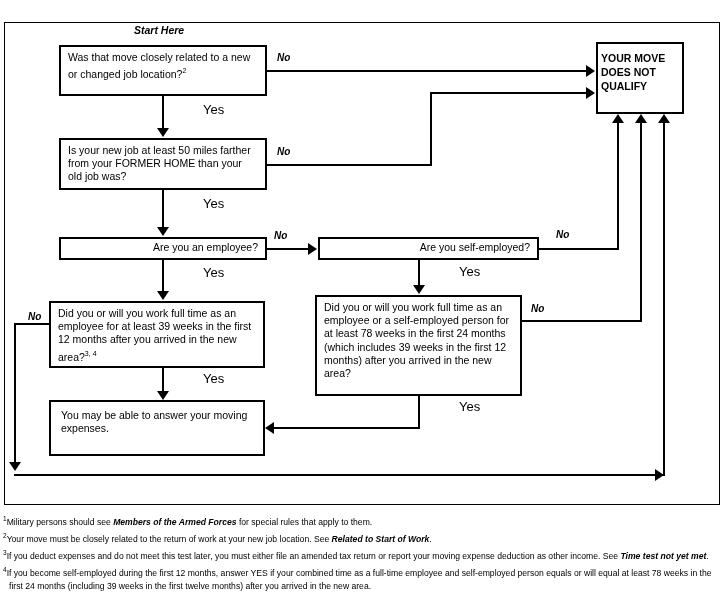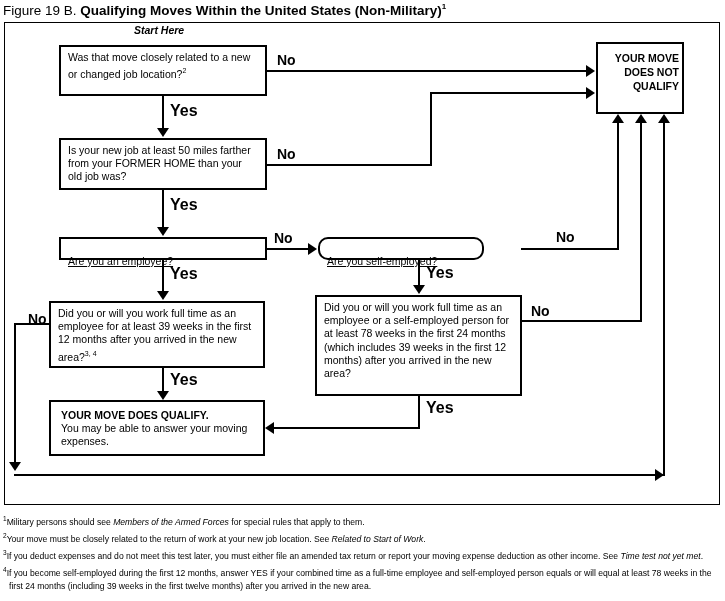--- a/index.html
+++ b/index.html
@@ -77,54 +77,55 @@
   }
   .node sup {
     font-size: 7px;
     vertical-align: super;
   }
 
   
   #box-q1   { left: 59px;  top: 45px;  width: 208px; height: 51px; }
   #box-q2   { left: 59px;  top: 138px; width: 208px; height: 52px; }
   #box-q3   { left: 59px;  top: 237px; width: 208px; height: 23px; }
-  #box-q4   { left: 318px; top: 237px; width: 166px; height: 23px; border-radius: 10px; }
+  #box-q4   { left: 318px; top: 237px; width: 221px; height: 23px; }
   #box-q5   { left: 49px;  top: 301px; width: 216px; height: 67px; }
   #box-q6   { left: 315px; top: 295px; width: 207px; height: 101px; }
   #box-qual { left: 49px;  top: 400px; width: 216px; height: 56px; }
   #box-dnq  { left: 596px; top: 42px;  width: 88px;  height: 72px; }
 
-  #box-q3 .txt, #box-q4 .txt { padding-top: 16px; text-align: left; text-decoration: underline; }
+  #box-q3 .txt, #box-q4 .txt { padding-top: 2px; text-align: right; }
   #box-qual .txt { padding: 7px 10px; }
   #box-qual .head { font-weight: bold; display: block; }
   #box-dnq .txt {
-    text-align: right;
+    text-align: left;
     font-weight: bold;
     font-size: 10.5px;
     line-height: 14px;
     padding: 7px 3px;
   }
 
   
   .h, .v {
     position: absolute;
     background: #000;
     z-index: 2;
   }
   .h { height: 2px; }
   .v { width: 2px; }
 
   .lbl {
     position: absolute;
-    font-size: 14px;
+    font-size: 10px;
+    font-style: italic;
     font-weight: bold;
     z-index: 6;
     background: transparent;
   }
-  .lbl.plain { font-style: normal; font-weight: bold; font-size: 16px; }
+  .lbl.plain { font-style: normal; font-weight: normal; font-size: 13px; margin-left: 33px; }
 
   
   .ar {
     position: absolute;
     width: 0; height: 0;
     z-index: 3;
   }
   .ar-d { border-left: 6px solid transparent; border-right: 6px solid transparent; border-top: 9px solid #000; }
   .ar-r { border-top: 6px solid transparent; border-bottom: 6px solid transparent; border-left: 9px solid #000; }
   .ar-l { border-top: 6px solid transparent; border-bottom: 6px solid transparent; border-right: 9px solid #000; }
@@ -138,30 +139,27 @@
     font-size: 8.6px;
     line-height: 13.2px;
   }
   .note {
     position: relative;
     margin-bottom: 0px;
     padding-left: 6px;
     text-indent: -6px;
   }
   .note sup { font-size: 6.5px; vertical-align: super; }
-  .note i { font-style: italic; }
+  .note i { font-style: italic; font-weight: bold; }
 </style>
 </head>
 <body>
 
 <div id="page">
 
-  <div class="title">
-    <span class="fig">Figure 19 B. </span><span class="bold">Qualifying Moves Within the United States (Non-Military)</span><sup>1</sup>
-  </div>
 
   <div class="frame"></div>
 
   <div class="start-here">Start Here</div>
 
   <div class="node" id="box-q1">
     <span class="txt"><span>Was that move closely related to a new or changed job location?</span><sup>2</sup></span>
   </div>
 
   <div class="node" id="box-q2">
@@ -178,21 +176,21 @@
 
   <div class="node" id="box-q5">
     <span class="txt"><span>Did you or will you work full time as an employee for at least 39 weeks in the first 12 months after you arrived in the new area?</span><sup>3, 4</sup></span>
   </div>
 
   <div class="node" id="box-q6">
     <span class="txt">Did you or will you work full time as an employee or a self-employed person for at least 78 weeks in the first 24 months (which includes 39 weeks in the first 12 months) after you arrived in the new area?</span>
   </div>
 
   <div class="node" id="box-qual">
-    <span class="txt"><span class="head">YOUR MOVE DOES QUALIFY.</span><span>You may be able to answer your moving expenses.</span></span>
+    <span class="txt"><span>You may be able to answer your moving expenses.</span></span>
   </div>
 
   <div class="node" id="box-dnq">
     <span class="txt">YOUR MOVE DOES NOT QUALIFY</span>
   </div>
 
   <div class="v" style="left:162px; top:96px; height:33px;"></div>
   <div class="ar ar-d" style="left:157px; top:128px;"></div>
   <div class="lbl plain" style="left:170px; top:102px;">Yes</div>
 

